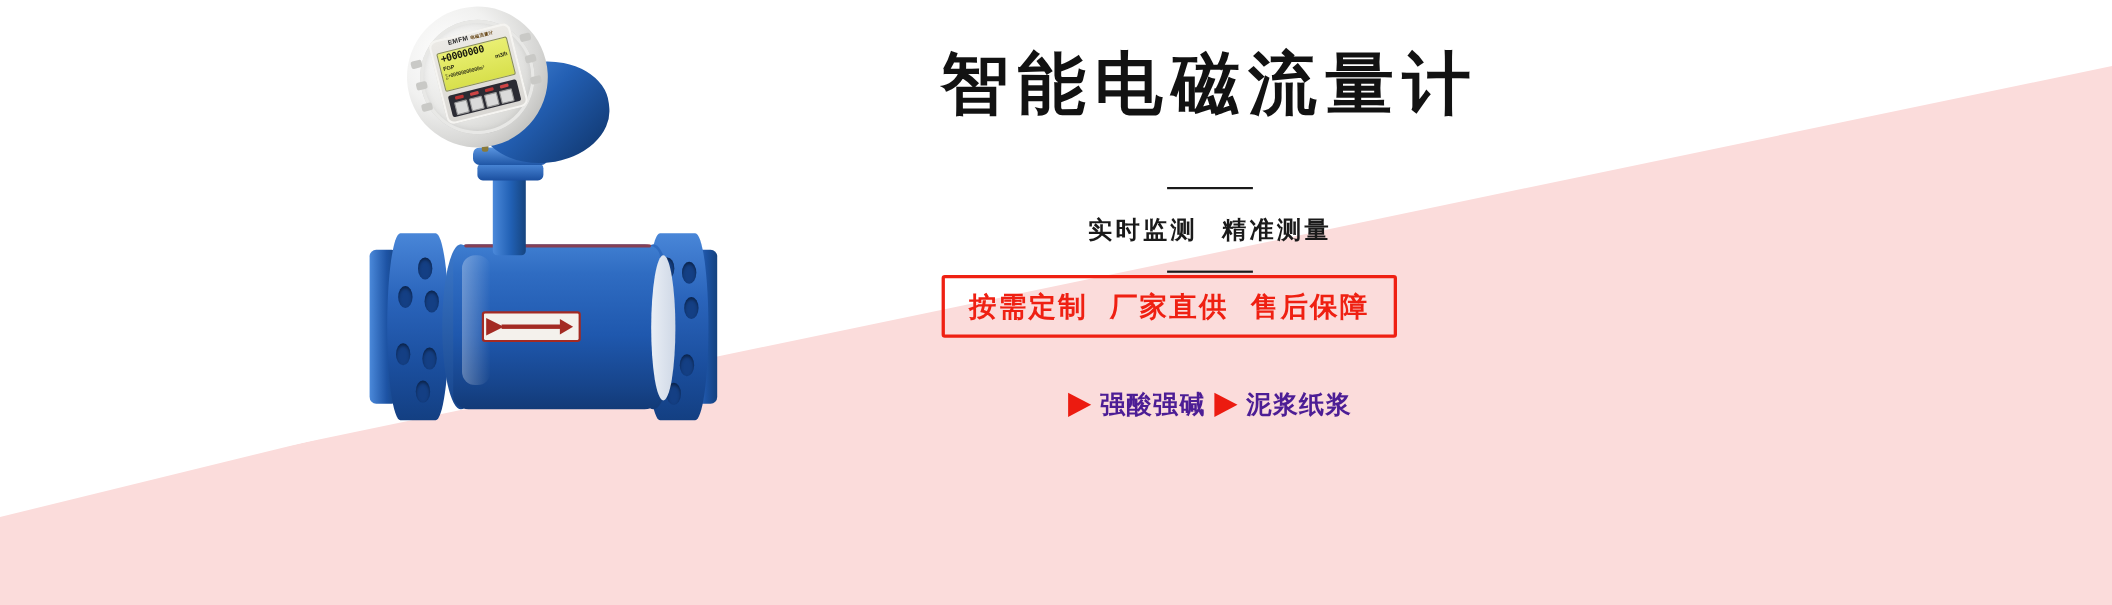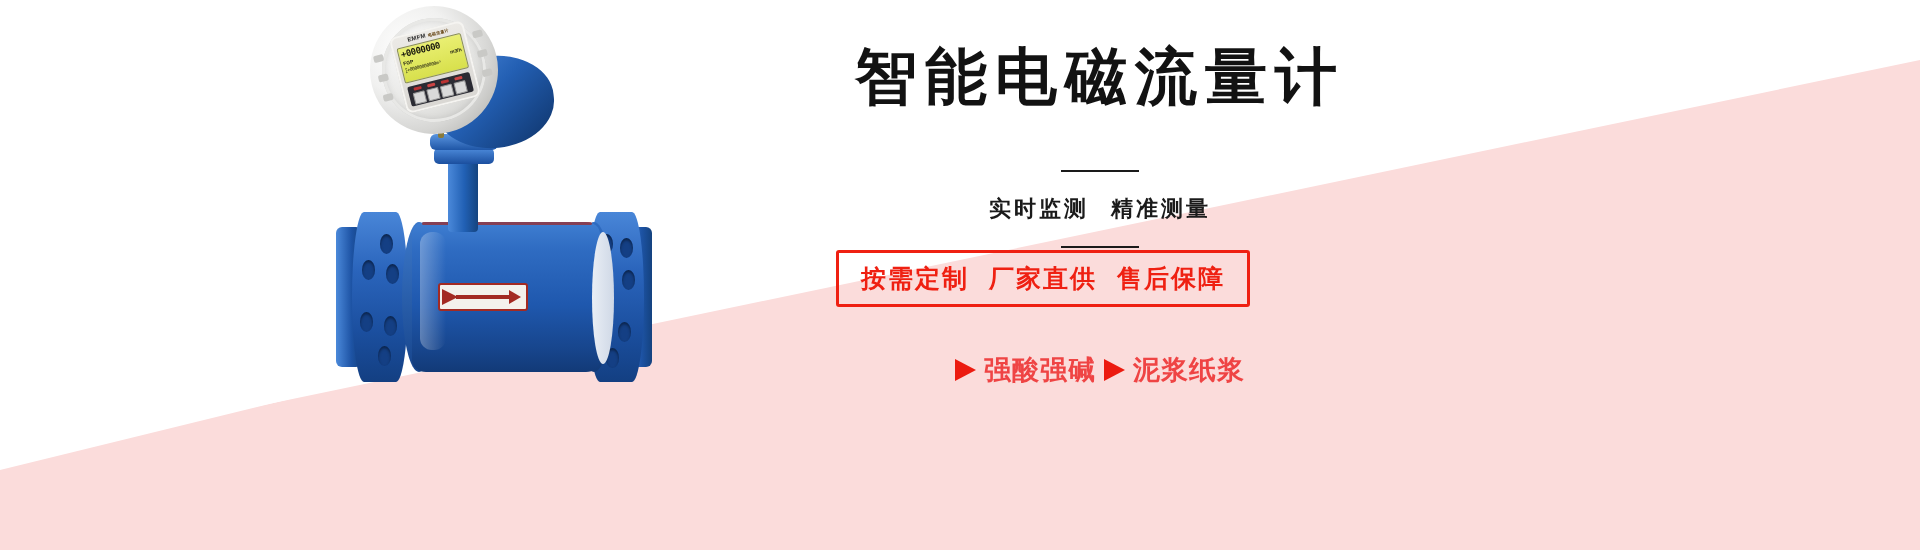--- a/index.html
+++ b/index.html
@@ -151,37 +151,37 @@
   }
   .subrow{
     position:absolute;left:80px;top:170px;width:840px;
     display:flex;align-items:center;justify-content:center;gap:22px;flex-direction:column;
   }
   .subrow .ln{width:78px;height:2px;background:#1a1a1a;}
   .subrow .txt{font-size:22px;font-weight:bold;color:#1a1a1a;letter-spacing:3px;white-space:nowrap;}
   .subrow .txt .gap{display:inline-block;width:22px;}
 
   .redbox{
-    position:absolute;left:236px;top:250px;
+    position:absolute;left:256px;top:250px;
     border:3px solid #ef2012;border-radius:3px;
     padding:9px 22px;background:transparent;
   }
   .redbox .rt{font-size:25px;font-weight:bold;color:#ef2012;letter-spacing:2px;white-space:nowrap;}
   .redbox .rt .gap{display:inline-block;width:20px;}
 
   .features{
     position:absolute;left:0px;top:352px;width:1000px;
     display:flex;align-items:center;justify-content:center;gap:8px;
   }
   .feat{display:flex;align-items:center;gap:8px;}
   .feat .tri{
     width:0;height:0;border-top:11px solid transparent;border-bottom:11px solid transparent;
     border-left:21px solid #ec1b10;
   }
-  .feat .ft{font-size:27px;font-weight:bold;color:#ef4444;letter-spacing:1px;white-space:nowrap;text-align:center;}
+  .feat .ft{font-size:23px;font-weight:bold;color:#4c1d95;letter-spacing:1px;white-space:nowrap;text-align:center;}
 </style>
 </head>
 <body>
 
 <div class="banner">
 
   <div class="bg-pink"></div>
   <div class="bg-white-top"></div>
 
   <div class="product">

